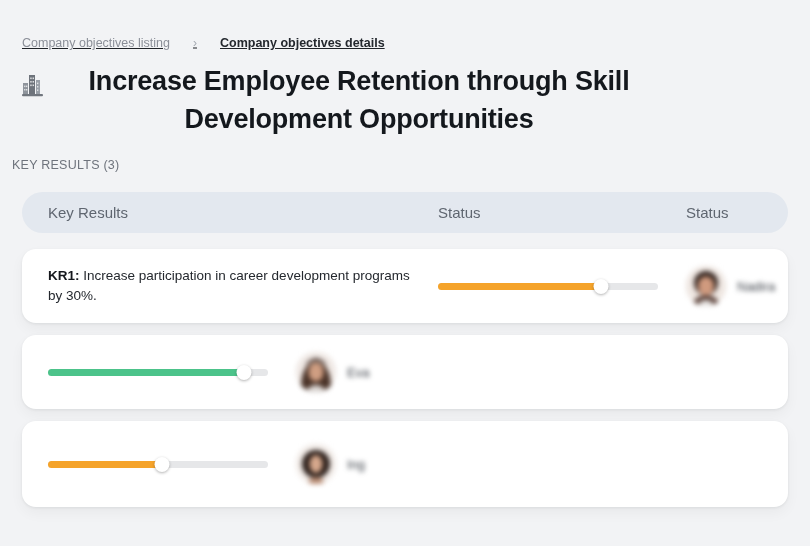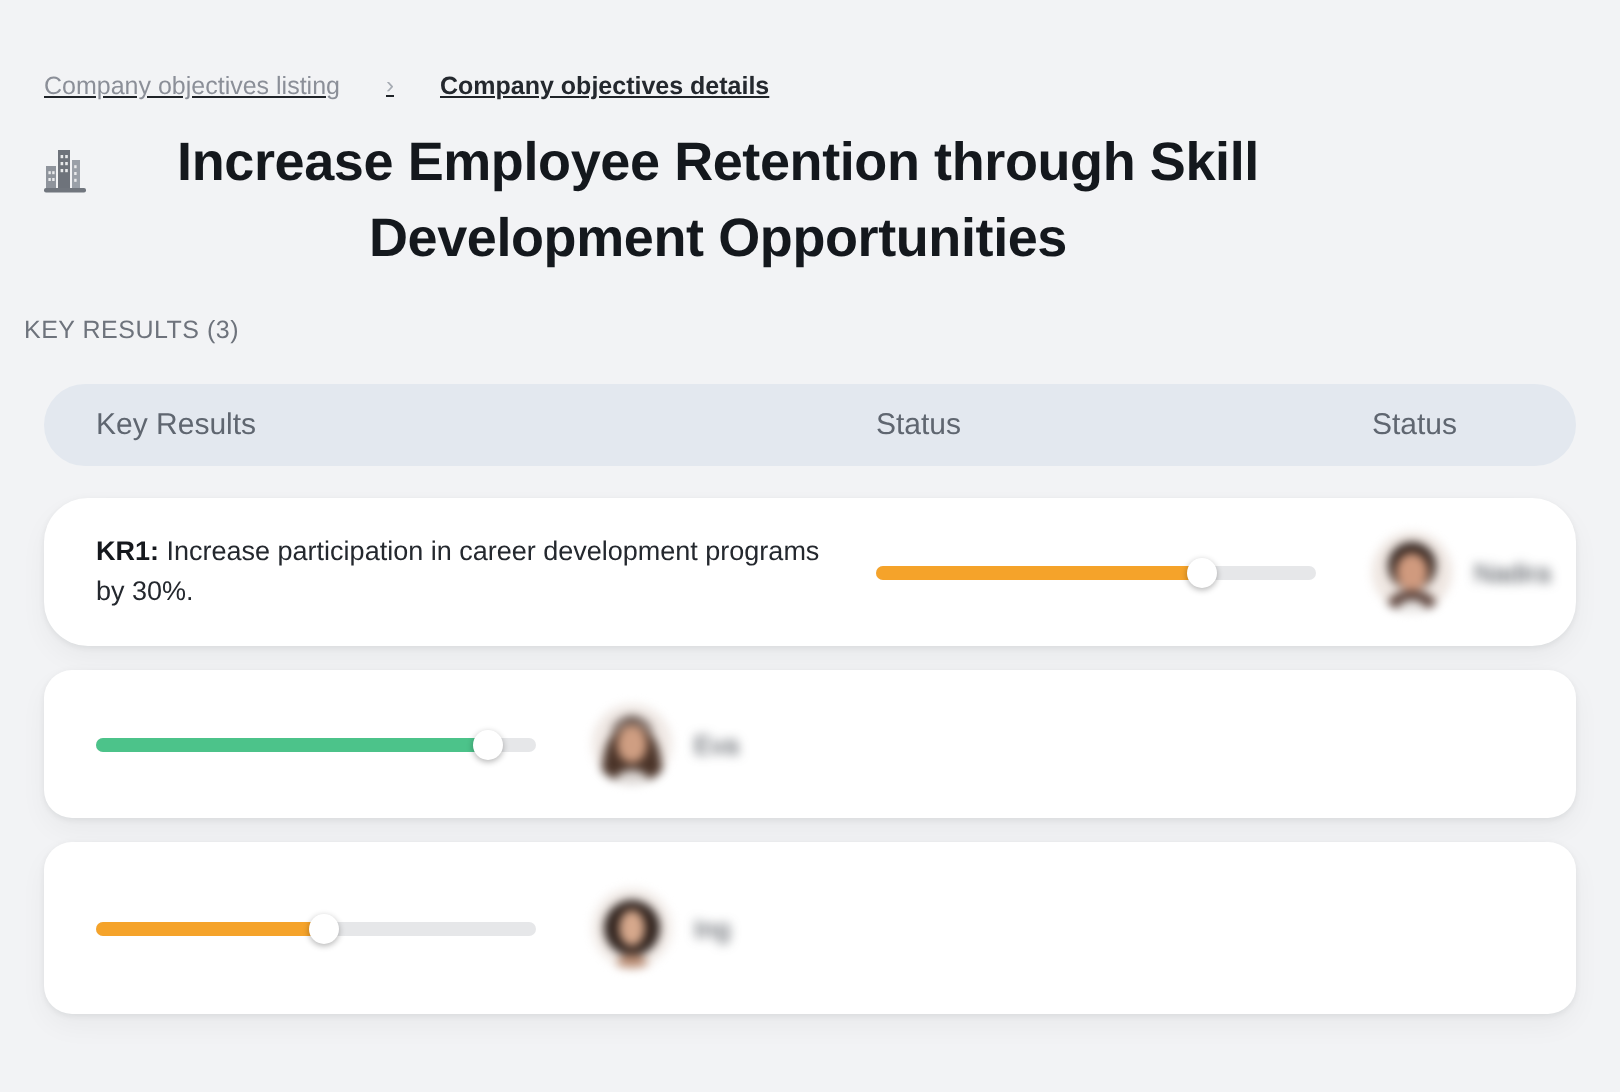--- a/index.html
+++ b/index.html
@@ -125,21 +125,21 @@
 
   .row {
     display: flex;
     align-items: center;
     background: #ffffff;
     border-radius: 14px;
     box-shadow: 0 1px 3px rgba(20,24,31,0.07), 0 6px 14px rgba(20,24,31,0.045);
     padding: 0 0 0 26px;
     margin-bottom: 12px;
   }
-  .row-1 { min-height: 74px; border-radius: 22px; }
+  .row-1 { min-height: 74px; }
   .row-2 { min-height: 74px; }
   .row-3 { min-height: 86px; }
 
   .kr-text {
     font-size: 13.5px;
     line-height: 20px;
     color: #24282e;
     padding-right: 26px;
   }
   .kr-tag {

